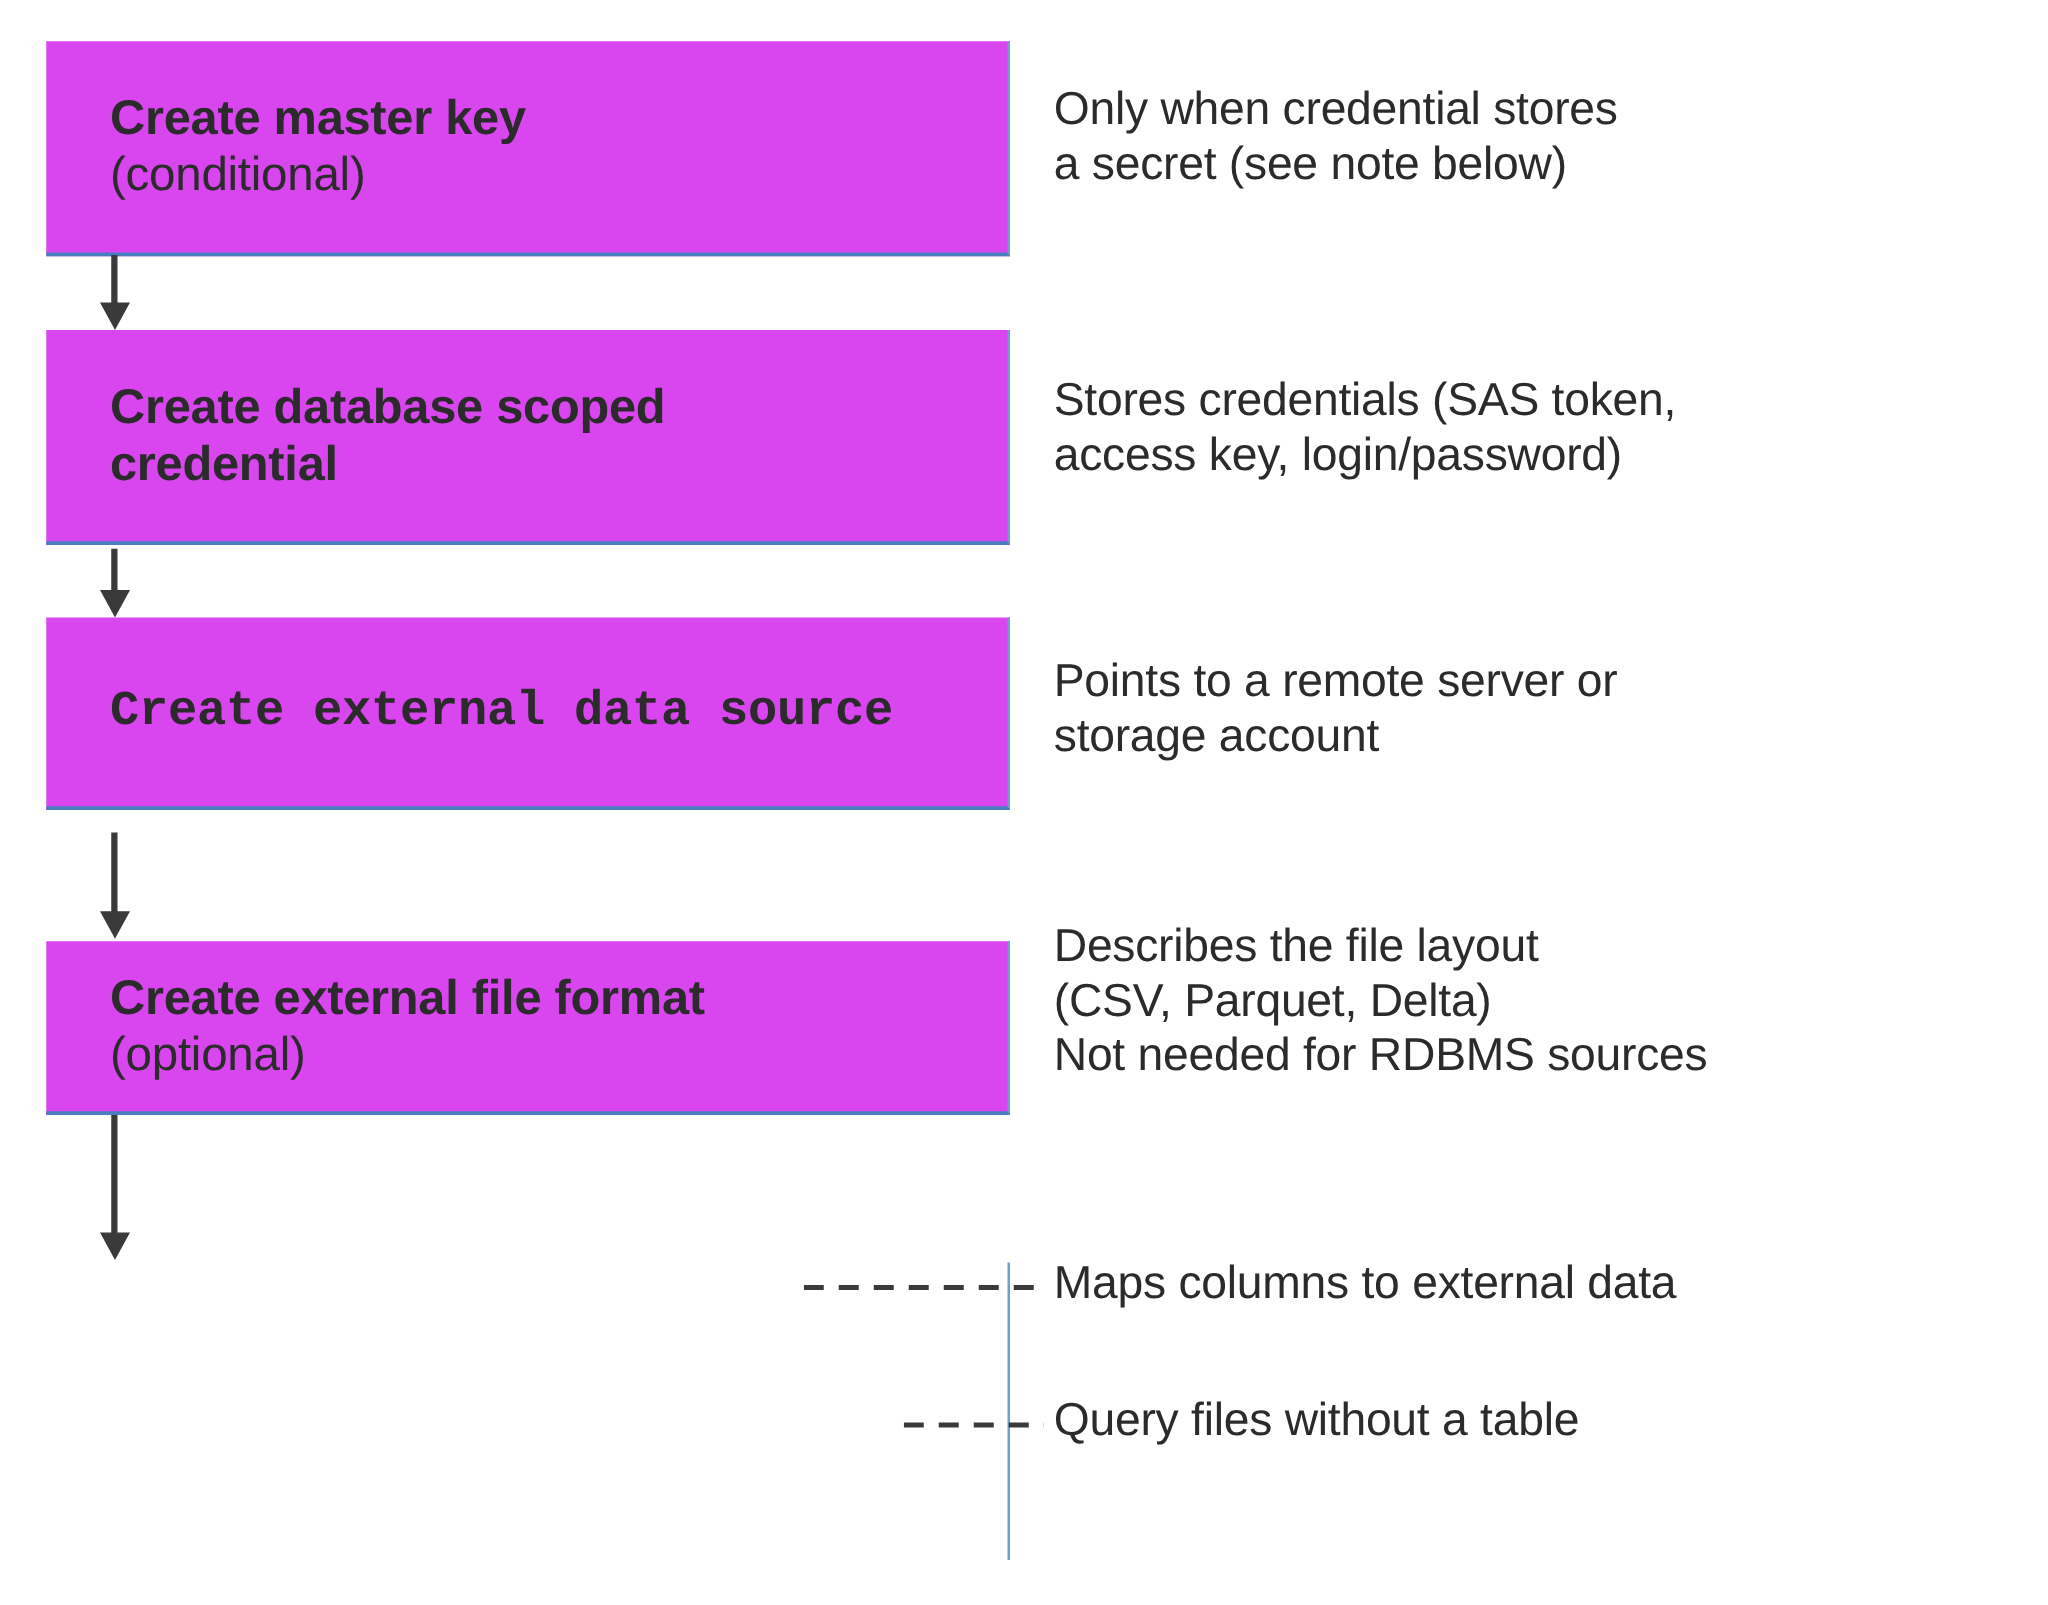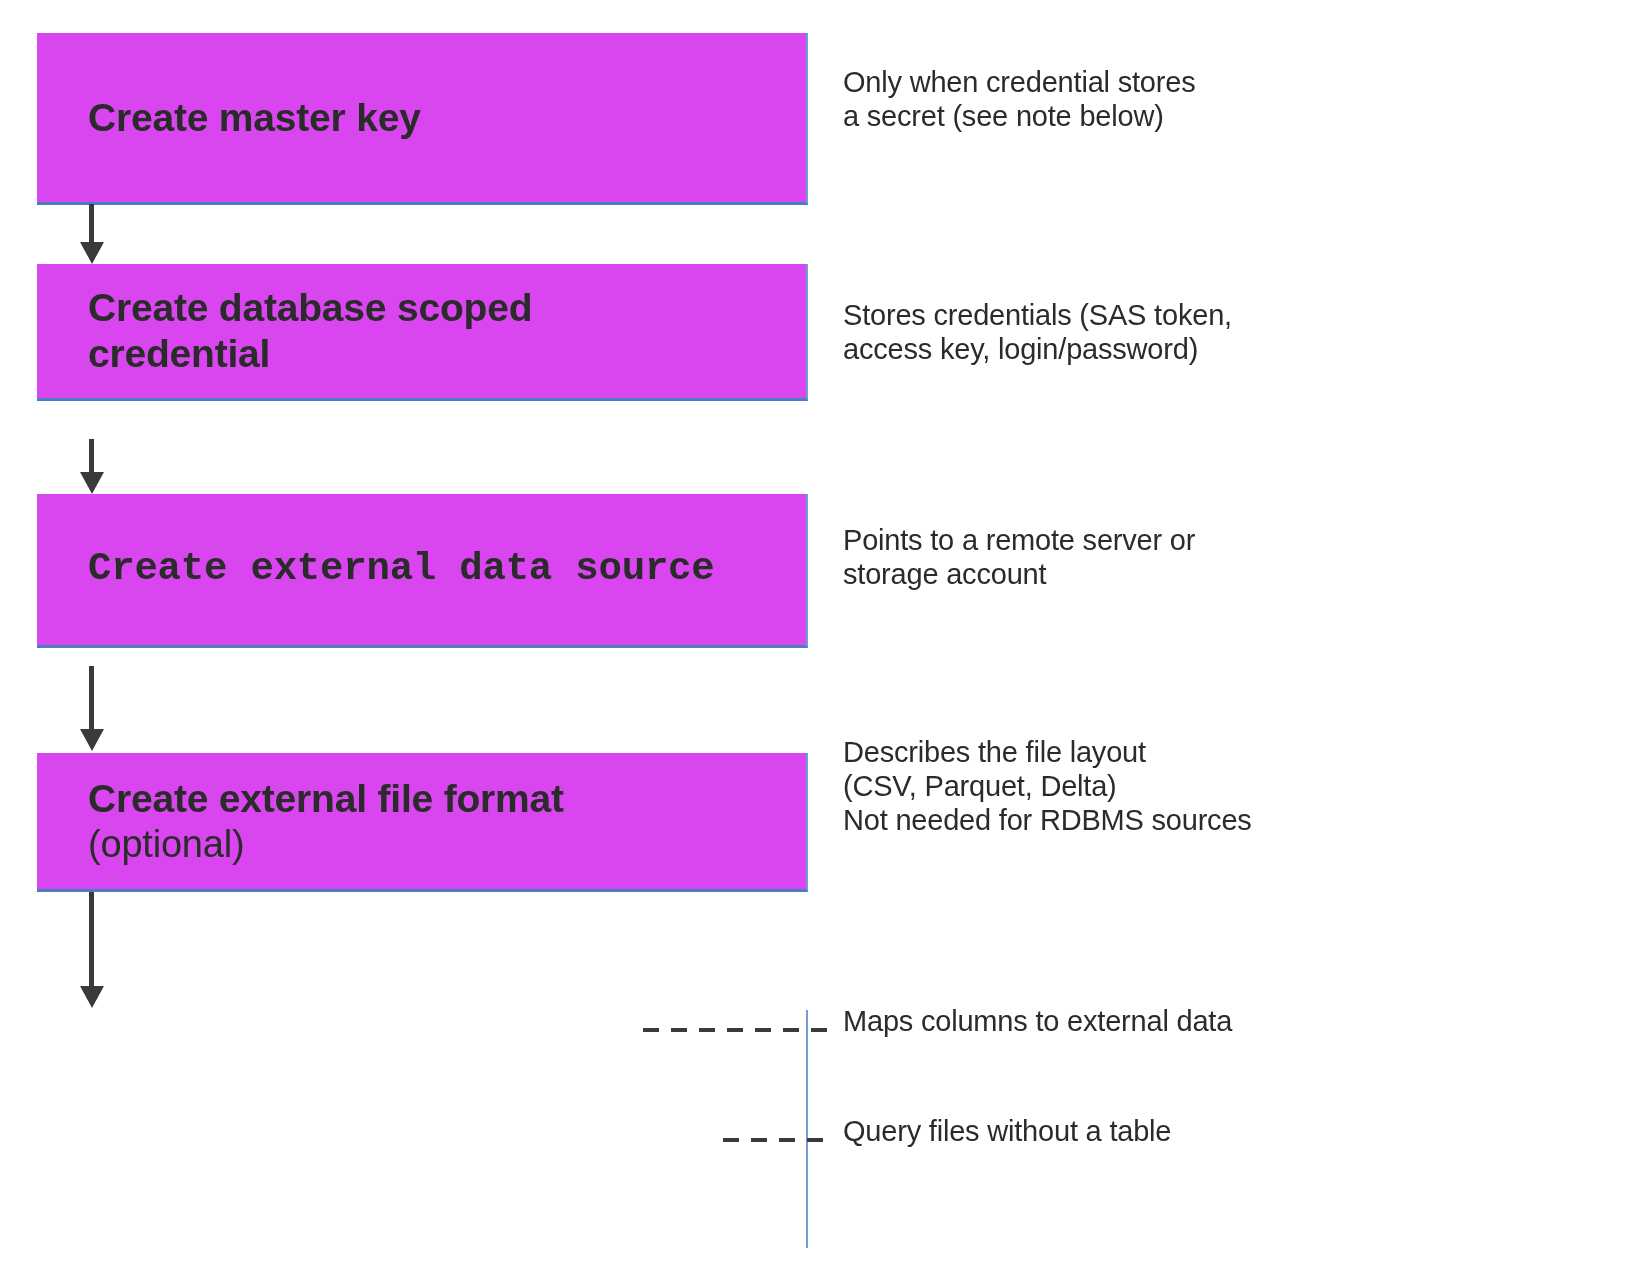--- a/index.html
+++ b/index.html
@@ -51,33 +51,33 @@
     letter-spacing: -0.2px;
   }
   .step-sub {
     font-weight: normal;
     font-size: 38px;
     letter-spacing: -0.2px;
   }
 
   
   #box-1 { top: 33px;   height: 172px; }
-  #box-2 { top: 264px;  height: 137px; }
+  #box-2 { top: 264px;  height: 172px; }
   #box-3 { top: 494px;  height: 154px; font-family: Liberation Mono, monospace; }
   #box-4 { top: 753px;  height: 139px; }
   #box-5 { top: 1010px; height: 238px; }
 
   
   #box-4 .step-text { margin-top: 0; }
 
   
   .note {
     position: absolute;
     left: 843px;
-    font-size: 29px;
+    font-size: 37px;
     font-weight: normal;
     line-height: 1.18;
     letter-spacing: -0.2px;
     color: #2b2b2b;
     white-space: pre-line;
   }
   #note-1 { top: 65px; }
   #note-2 { top: 298px; }
   #note-3 { top: 523px; }
   #note-4 { top: 735px; }
@@ -144,20 +144,21 @@
   }
 </style>
 </head>
 <body>
 
 <div id="diagram">
 
   <div class="step-box" id="box-1">
     <div class="step-text">
       <div class="step-title">Create master key</div>
+      <div class="step-sub">(conditional)</div>
     </div>
   </div>
   <div class="note" id="note-1">Only when credential stores
 a secret (see note below)</div>
 
   <div class="arrow" id="arrow-1">
     <div class="shaft"></div>
       <div class="head"></div>
   </div>
 

